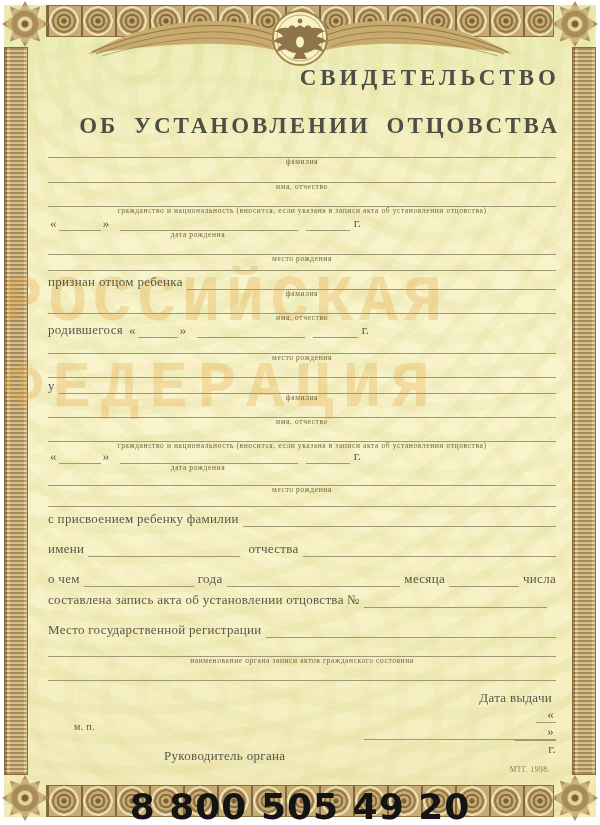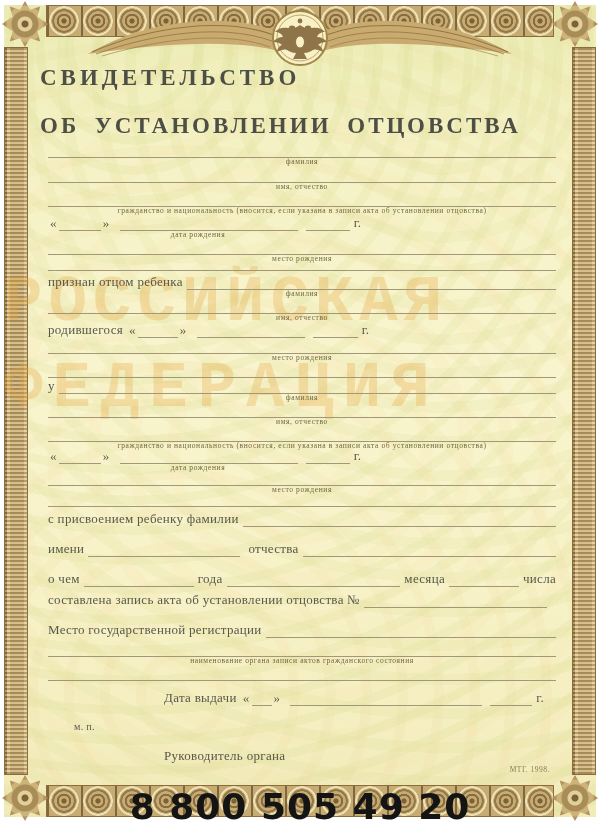--- a/index.html
+++ b/index.html
@@ -45,21 +45,21 @@
   
   .crest{position:absolute;top:4px;left:50%;transform:translateX(-50%);width:432px;height:58px;pointer-events:none;}
 
   
   .wm{position:absolute;left:0;right:16px;top:255px;text-align:left;z-index:0;
     font-family:Liberation Mono, monospace;font-weight:bold;color:rgba(233,166,62,.30);pointer-events:none;}
   .wm .wm1{font-size:64px;letter-spacing:6px;line-height:86px;}
   .wm .wm2{font-size:64px;letter-spacing:10px;line-height:86px;}
 
   
-  .title{position:absolute;top:64px;left:40px;right:40px;text-align:left;z-index:2;
+  .title{position:absolute;top:64px;left:40px;right:40px;text-align:right;z-index:2;
     color:#4d4e45;font-weight:bold;}
   .title .t1{font-size:23px;letter-spacing:4px;line-height:28px;}
   .title .t2{font-size:23px;letter-spacing:3px;word-spacing:7px;line-height:28px;margin-top:20px;}
 
   
   .fields{position:absolute;top:142px;left:48px;right:44px;z-index:2;
     color:#57584a;font-size:13px;letter-spacing:.3px;}
   .grp{display:flex;flex-direction:column;}
   .frow{display:flex;align-items:flex-end;height:16px;line-height:16px;white-space:nowrap;}
   .cap{height:8px;line-height:8px;font-size:7.5px;letter-spacing:.6px;color:#6f6740;text-align:center;}
@@ -67,21 +67,21 @@
   .u{display:inline-block;border-bottom:1px solid #a29878;height:14px;}
   .lbl{padding-right:4px;}
   .q{padding:0 2px;}
   .seg{display:flex;flex-direction:column;}
   .seg .sl{border-bottom:1px solid #a29878;height:14px;}
   .w42{width:42px;}.w20{width:20px;}.w180{width:178px;}.w44{width:44px;}
   .w110{width:108px;}.w45{width:45px;}.w150{width:152px;}.w112{width:110px;}
   .w70{width:70px;}.w185{width:183px;}.w190{width:192px;}.w40{width:40px;}
   .mt1{margin-top:1px;}.mt3{margin-top:3px;}.mt4{margin-top:4px;justify-content:center;}.mt5{margin-top:5px;}
   .mt6{margin-top:14px;}.mt9{margin-top:9px;}.mtm2{margin-top:-2px;}.mtm3{margin-top:-3px;}.mtm8{margin-top:-8px;}
-  .ind{margin-left:116px;}
+  .ind{margin-left:116px;flex-direction:column;}
   .mp{margin-left:26px;font-size:10px;color:#57584a;height:14px;line-height:14px;}
   .twoline{display:flex;flex-direction:column;gap:28px;}
   .twoline .frow{height:15px;line-height:15px;}
   .gap4{width:4px;}.gap8{width:8px;}
 
   
   .mtg{position:absolute;right:50px;top:765px;z-index:3;font-size:7.5px;letter-spacing:.5px;color:#8a7d4e;}
   .phone{position:absolute;left:0;right:0;bottom:-2px;z-index:5;text-align:center;
     font-family:"DejaVu Sans",sans-serif;font-weight:bold;font-size:36px;letter-spacing:1px;color:#141414;}
 </style>

